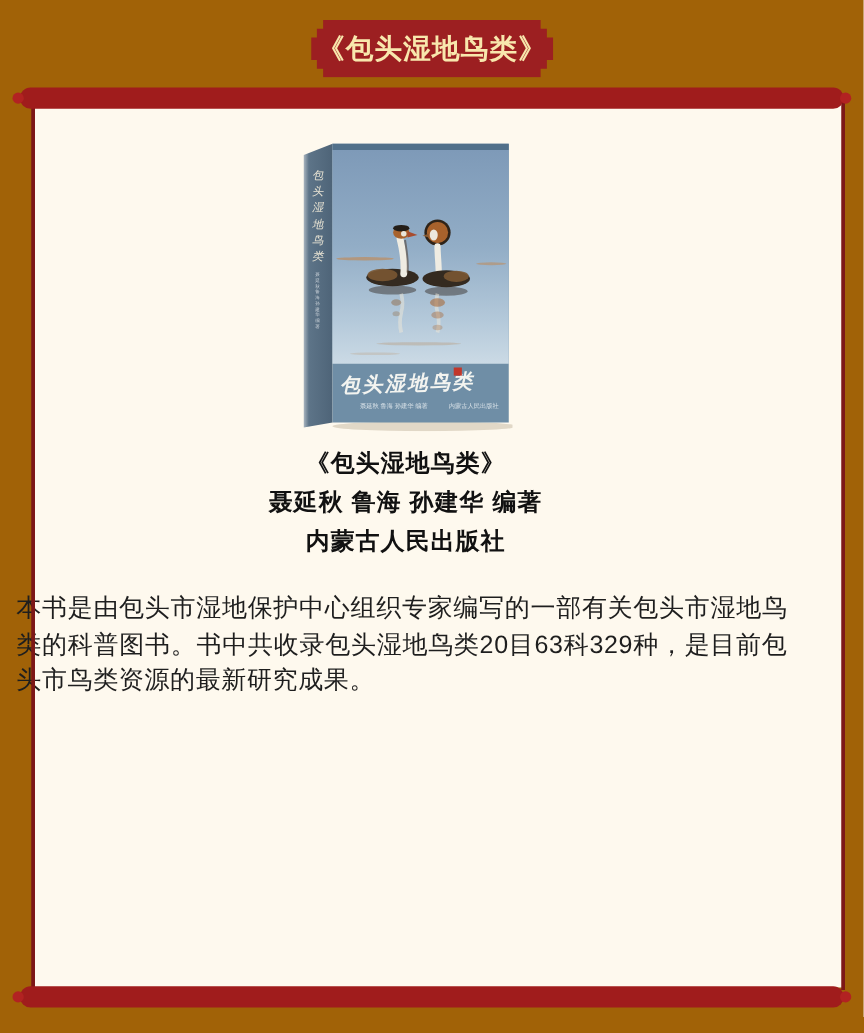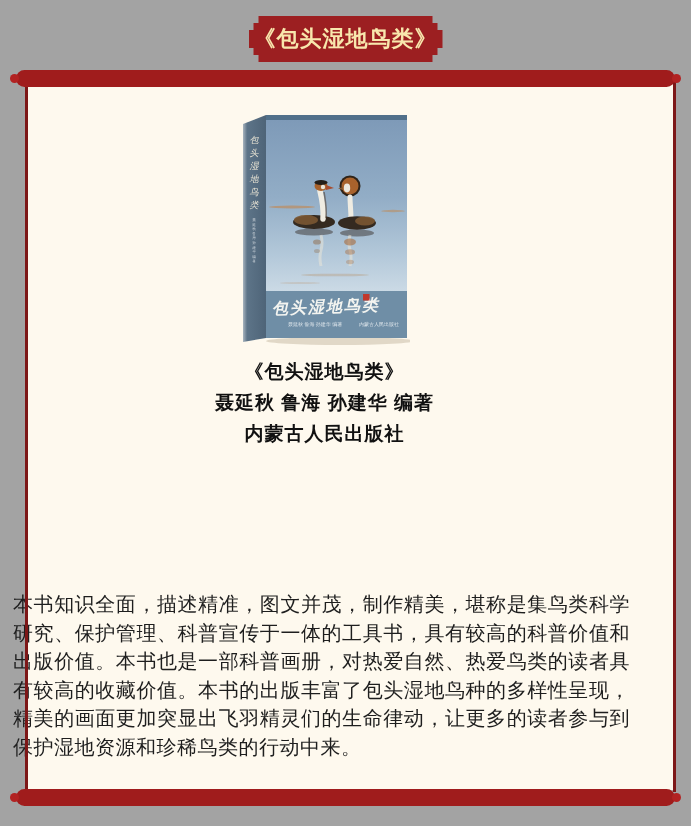--- a/index.html
+++ b/index.html
@@ -1,18 +1,18 @@
 <!DOCTYPE html>
 <html><head>
 <meta charset="utf-8">
 <style>
   * { margin:0; padding:0; box-sizing:border-box; }
   html,body { background:#ffffff; }
   body { font-family:"Liberation Sans", sans-serif; }
-  .page { position:relative; width:691px; height:826px; background:#a3a3a3; overflow:hidden; margin:0 auto; }
+  .page { position:relative; width:691px; height:826px; background:#a16207; overflow:hidden; margin:0 auto; }
 
   
   .banner {
     position:absolute; top:16px; left:50%; transform:translateX(-50%);
     width:194px; height:46px; background:#9c1f21;
     display:flex; align-items:center; justify-content:center;
     clip-path: polygon(
       0 14px, 5px 14px, 5px 7px, 10px 7px, 10px 0,
       calc(100% - 10px) 0, calc(100% - 10px) 7px, calc(100% - 5px) 7px, calc(100% - 5px) 14px, 100% 14px,
       100% calc(100% - 14px), calc(100% - 5px) calc(100% - 14px), calc(100% - 5px) calc(100% - 7px),
@@ -148,15 +148,15 @@
       </g>
     </svg>
   </div>
 
   <div class="book-info">
     <div>《包头湿地鸟类》</div>
     <div>聂延秋 鲁海 孙建华  编著</div>
     <div>内蒙古人民出版社</div>
   </div>
 
-  <p class="para para-2">本书知识全面，描述精准，图文并茂，制作精美，堪称是集鸟类科学研究、保护管理、科普宣传于一体的工具书，具有较高的科普价值和出版价值。本书也是一部科普画册，对热爱自然、热爱鸟类的读者具有较高的收藏价值。本书的出版丰富了包头湿地鸟种的多样性呈现，精美的画面更加突显出飞羽精灵们的生命律动，让更多的读者参与到保护湿地资源和珍稀鸟类的行动中来。</p>
+  <p class="para para-1">本书是由包头市湿地保护中心组织专家编写的一部有关包头市湿地鸟类的科普图书。书中共收录包头湿地鸟类20目63科329种，是目前包头市鸟类资源的最新研究成果。</p>
 
 </div>
 
 </body></html>

